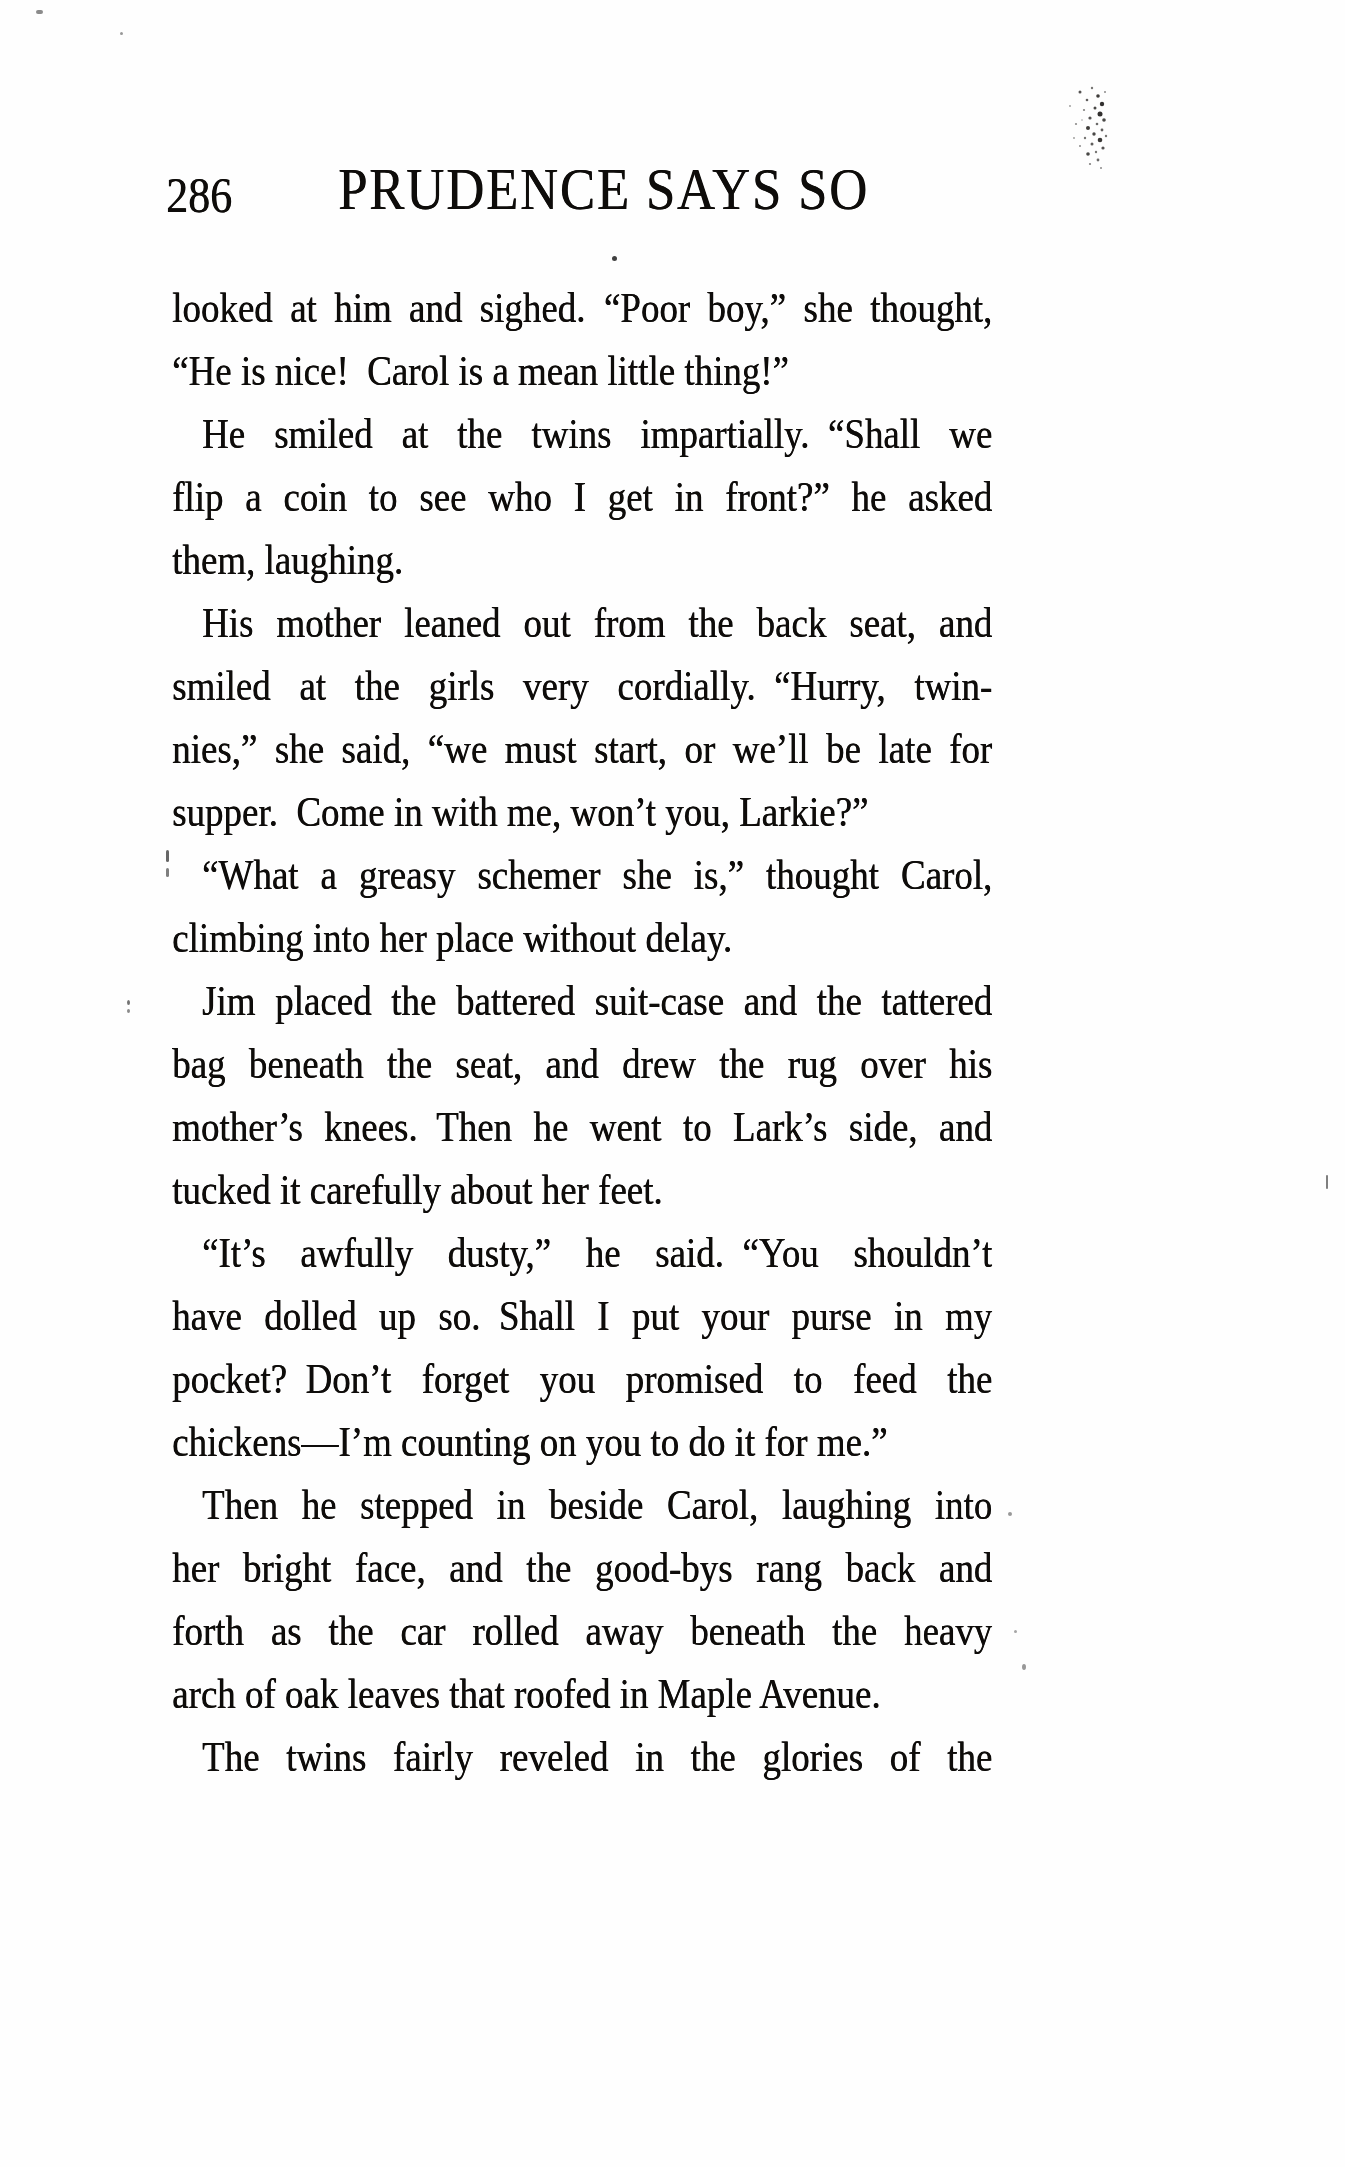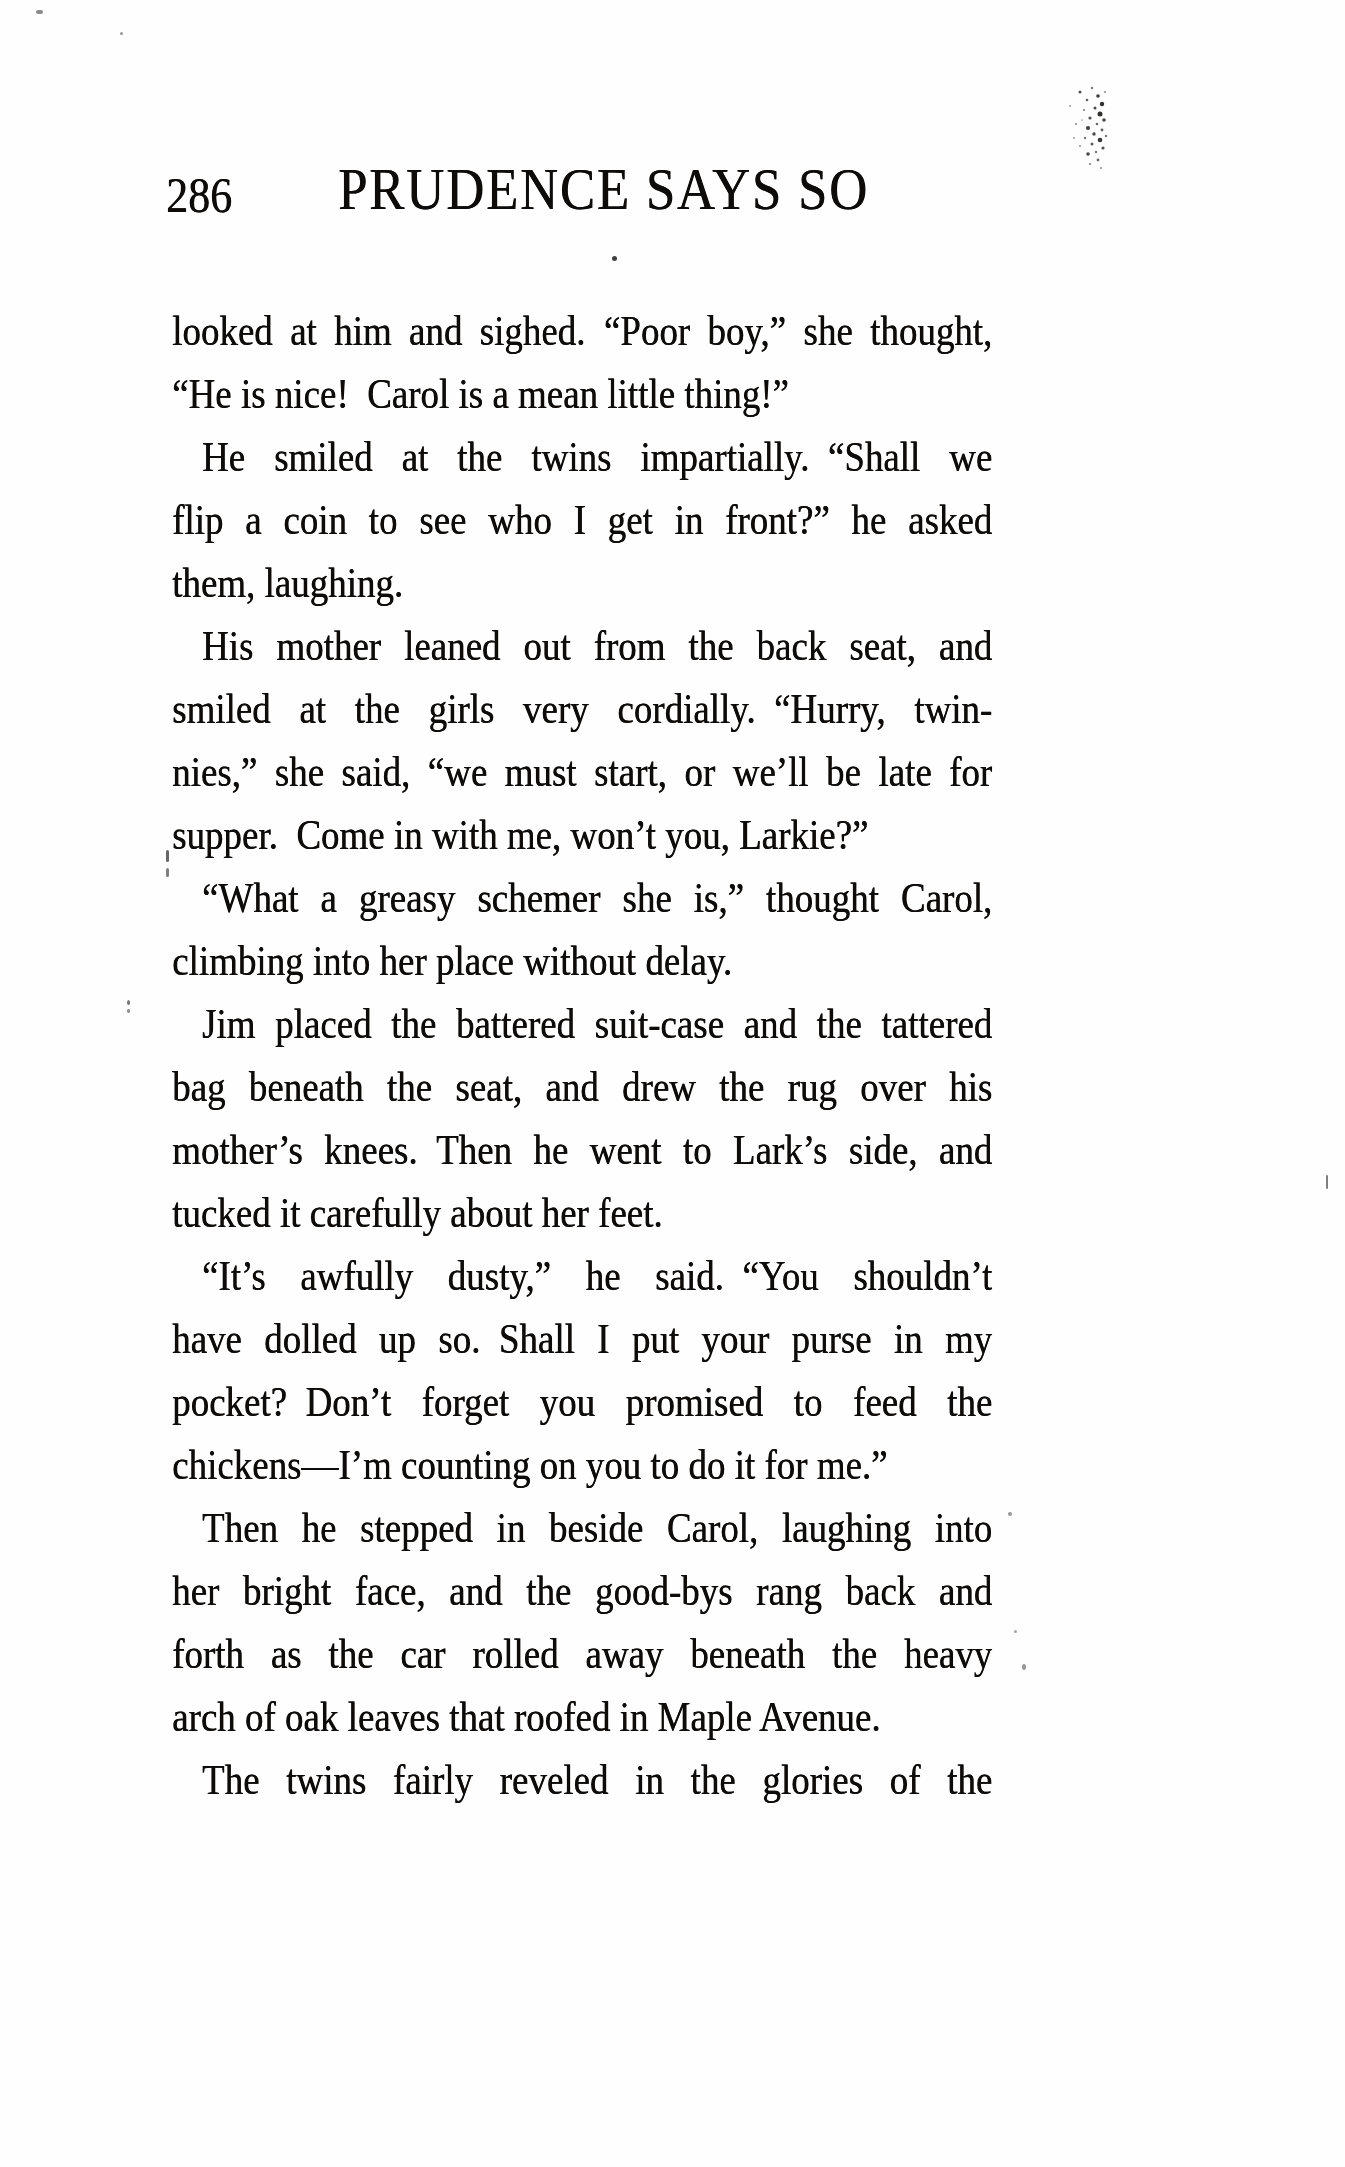--- a/index.html
+++ b/index.html
@@ -34,21 +34,21 @@
     line-height: 1;
     letter-spacing: 2px;
     transform: scaleX(0.88);
     transform-origin: 0 0;
     white-space: nowrap;
     text-shadow: 0.5px 0 0 #0e0c0a;
   }
   #body-lines {
     position: absolute;
     left: 172px;
-    top: 300px;
+    top: 277px;
     width: 932px;
   }
   .line {
     box-sizing: border-box;
     width: 932px;
     height: 63px;
     line-height: 63px;
     font-size: 42px;
     text-align: justify;
     text-align-last: justify;

